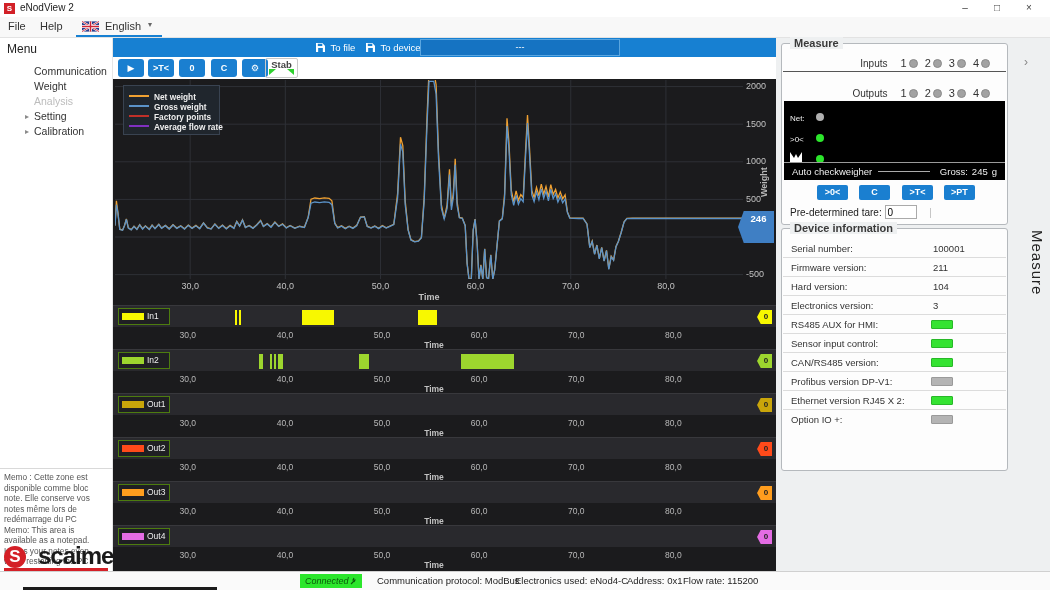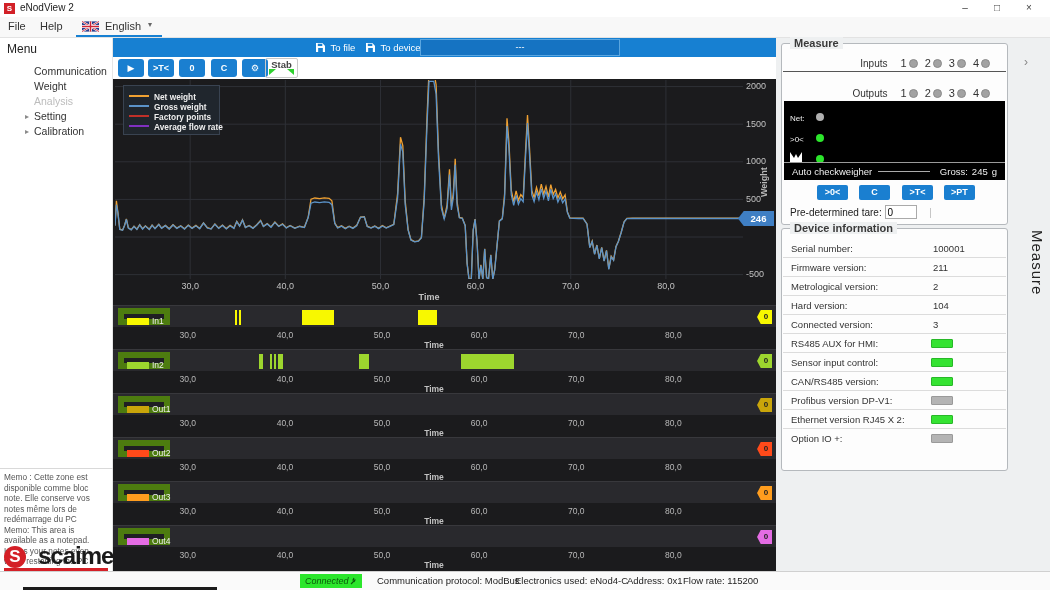--- a/index.html
+++ b/index.html
@@ -55,35 +55,35 @@
   #stab-l { left:3px;  border-width:0 0 6px 7px; border-color:transparent transparent transparent #2fd12f; }
   #stab-r { right:3px; border-width:6px 0 0 7px; border-color:transparent transparent transparent #2fd12f;
             transform:rotate(180deg); }
 
   #chartarea { position:absolute; left:0; top:41px; width:663px; height:492px; background:#1b1b1d; }
   #mainchart { position:absolute; left:0; top:0; width:663px; height:225px; }
   #main-svg { position:absolute; left:2px; top:1px; }
   .ytick { position:absolute; left:633px; width:28px; font-size:9px; color:#c2c2c2; }
   #weight-label { position:absolute; left:646px; top:118px; font-size:9px; font-weight:bold; color:#b8b8b8;
                   transform:rotate(-90deg); transform-origin:left top; }
-  #value-badge { position:absolute; left:625px; width:36px; height:15px; background:#3f7fc4; color:#fff;
+  #value-badge { position:absolute; left:625px; width:36px; height:32px; background:#3f7fc4; color:#fff;
                  font-size:9.5px; font-weight:bold; line-height:15px; text-align:center; padding-left:5px;
                  clip-path:polygon(0 50%,16% 0,100% 0,100% 100%,16% 100%); }
   .xtick { position:absolute; top:202px; width:28px; text-align:center; font-size:9px; color:#c2c2c2; }
   #time-label-main { position:absolute; left:0; top:213px; width:632px; text-align:center;
                      font-size:9px; font-weight:bold; color:#c2c2c2; }
   #legend { position:absolute; left:10px; top:6px; width:97px; background:#20262d; border:1px solid #394351; padding:4px 5px; }
   .lrow { height:10px; line-height:10px; white-space:nowrap; }
   .lswatch { display:inline-block; width:20px; height:2px; vertical-align:3px; margin-right:5px; }
   .lname { font-size:8.3px; font-weight:bold; color:#eee; }
 
   
   .strip { position:absolute; left:0; width:663px; height:44px; }
   .srow { position:absolute; left:0; top:0; width:663px; height:22px; background:#29292d; border-top:1px solid #38383c; }
-  .slabel { position:absolute; left:5px; top:2px; height:17px; width:52px; border:6px solid #4d7c0f; background:#1f1f23;
+  .slabel { position:absolute; left:5px; top:2px; height:17px; width:52px; border:1px solid #4d7c0f; background:#1f1f23;
             font-size:8.5px; color:#eee; line-height:15px; padding-left:3px; white-space:nowrap; }
   .sswatch { display:inline-block; width:22px; height:7px; vertical-align:-1px; margin-right:3px; }
   .sbar { position:absolute; top:4px; height:15px; }
   .sbadge { position:absolute; right:4px; top:4px; width:15px; height:14px; font-size:8px; font-weight:bold; color:#222;
             text-align:center; line-height:14px; padding-left:3px;
             clip-path:polygon(0 50%,25% 0,100% 0,100% 100%,25% 100%); }
   .sxtick { position:absolute; top:25px; width:28px; text-align:center; font-size:8.5px; color:#b9b9b9; }
   .stime { position:absolute; left:0; top:35px; width:642px; text-align:center; font-size:8.5px; font-weight:bold; color:#c2c2c2; }
 
   
@@ -398,29 +398,25 @@
       <div id="device-rows">
           <div class="drow2">
             <span class="dlabel2">Serial number:</span>
             <span class="dvalue2">100001</span>
           </div>
           <div class="drow2">
             <span class="dlabel2">Firmware version:</span>
             <span class="dvalue2">211</span>
           </div>
           <div class="drow2">
-            <span class="dlabel2">Metrological version:</span>
-            <span class="dvalue2">2</span>
-          </div>
-          <div class="drow2">
             <span class="dlabel2">Hard version:</span>
             <span class="dvalue2">104</span>
           </div>
           <div class="drow2">
-            <span class="dlabel2">Connected version:</span>
+            <span class="dlabel2">Electronics version:</span>
             <span class="dvalue2">3</span>
           </div>
           <div class="drow2">
             <span class="dlabel2">RS485 AUX for HMI:</span>
             <span class="pill green"></span>
           </div>
           <div class="drow2">
             <span class="dlabel2">Sensor input control:</span>
             <span class="pill green"></span>
           </div>

